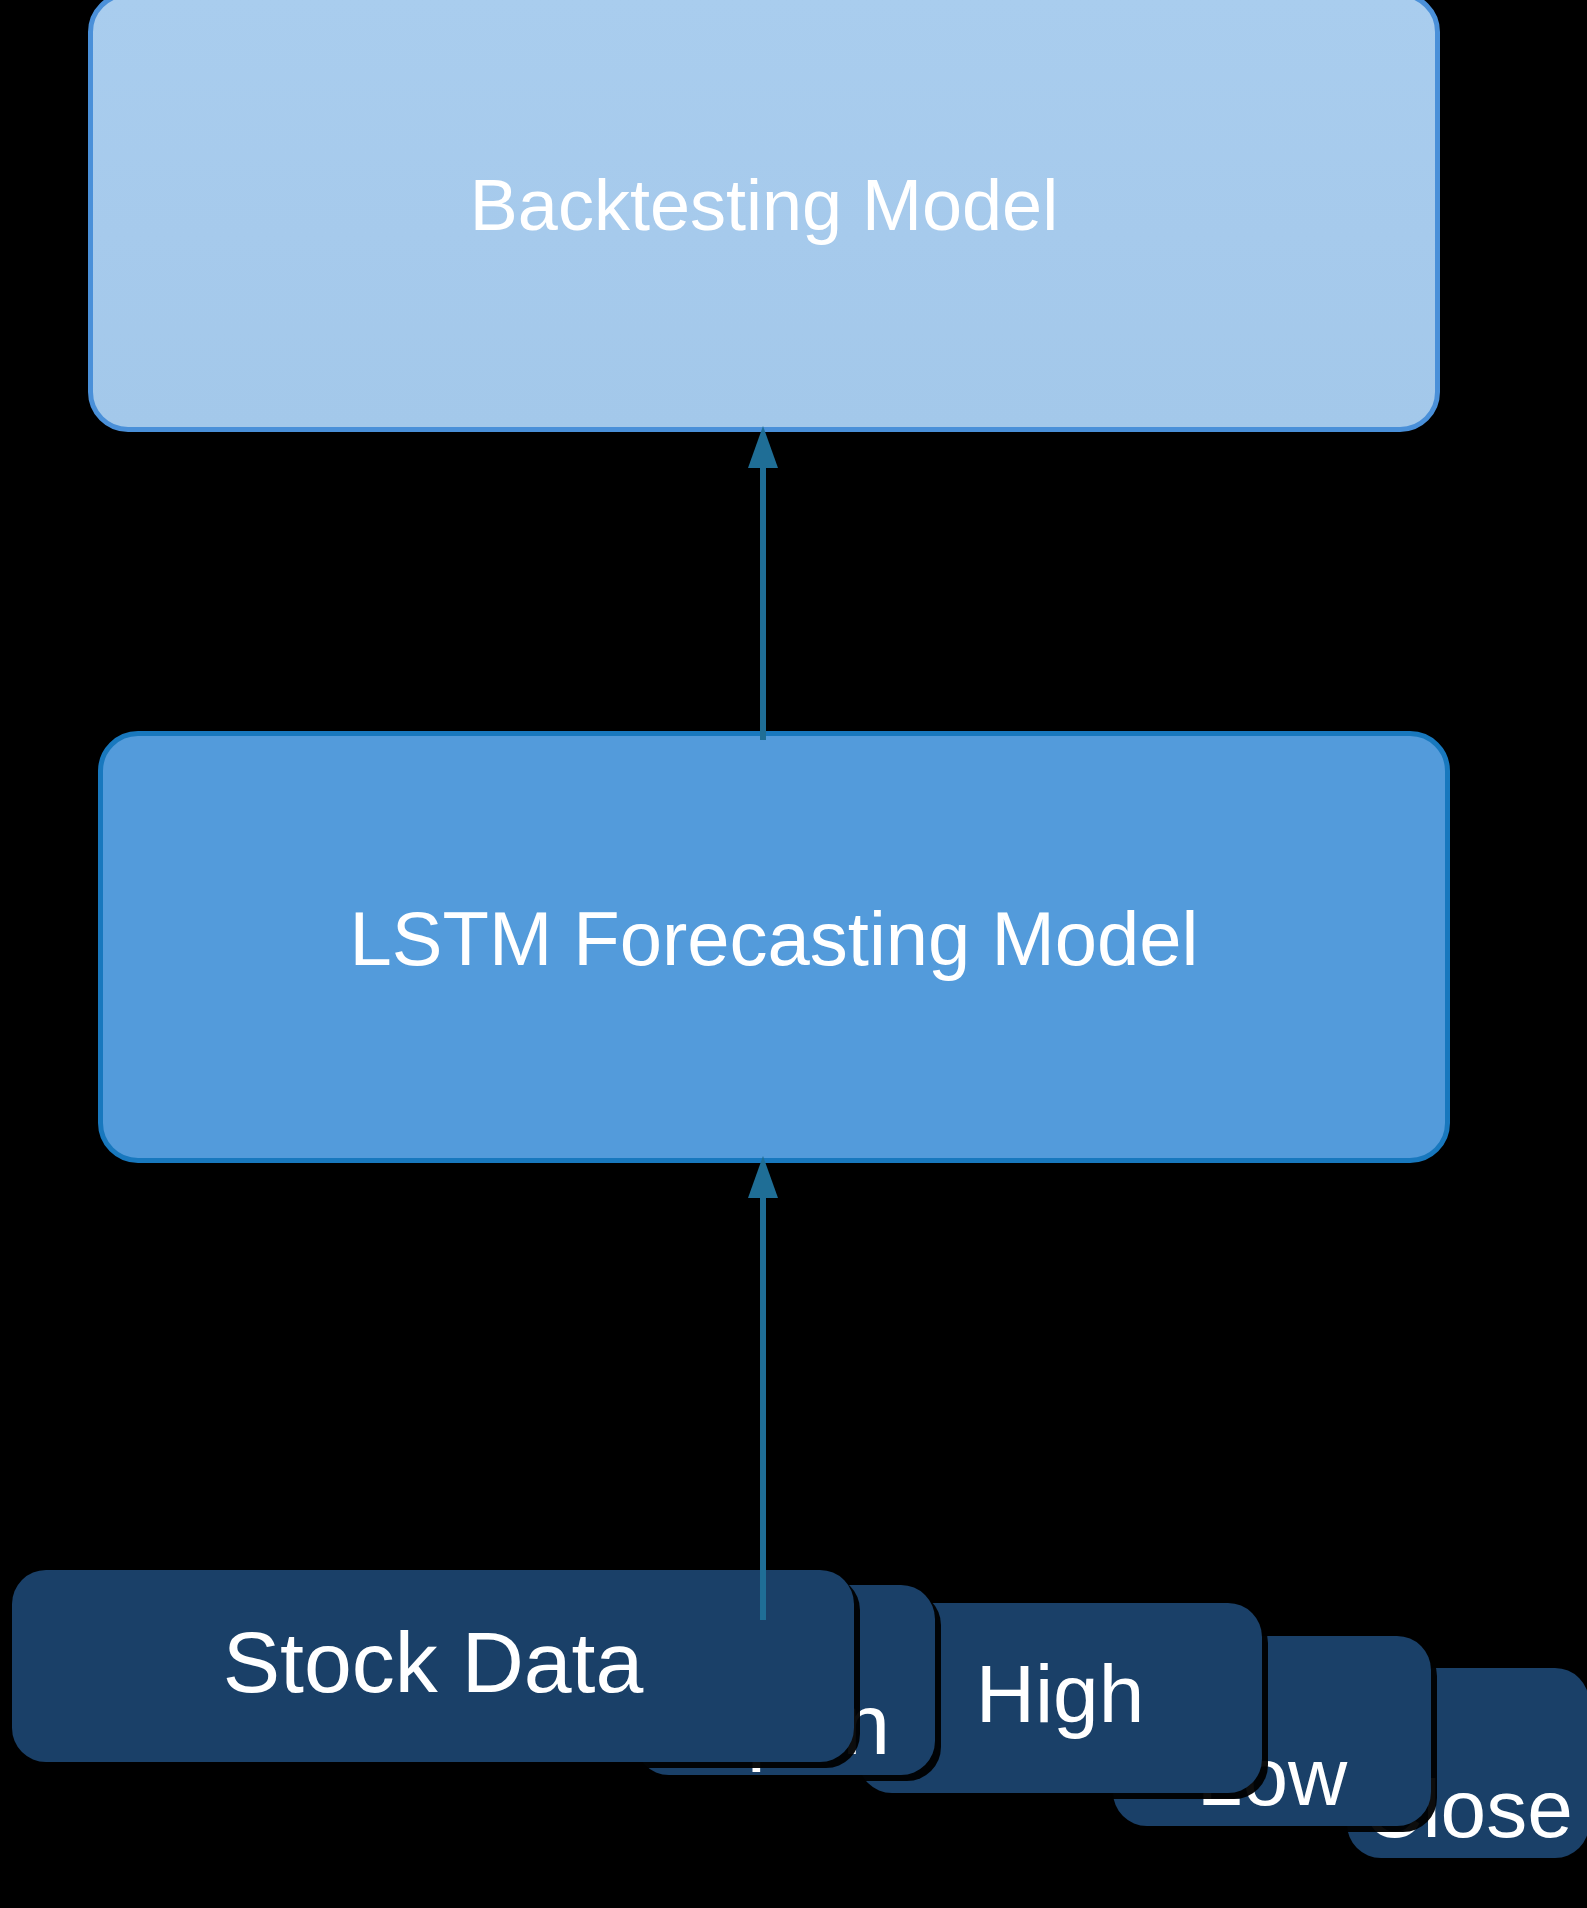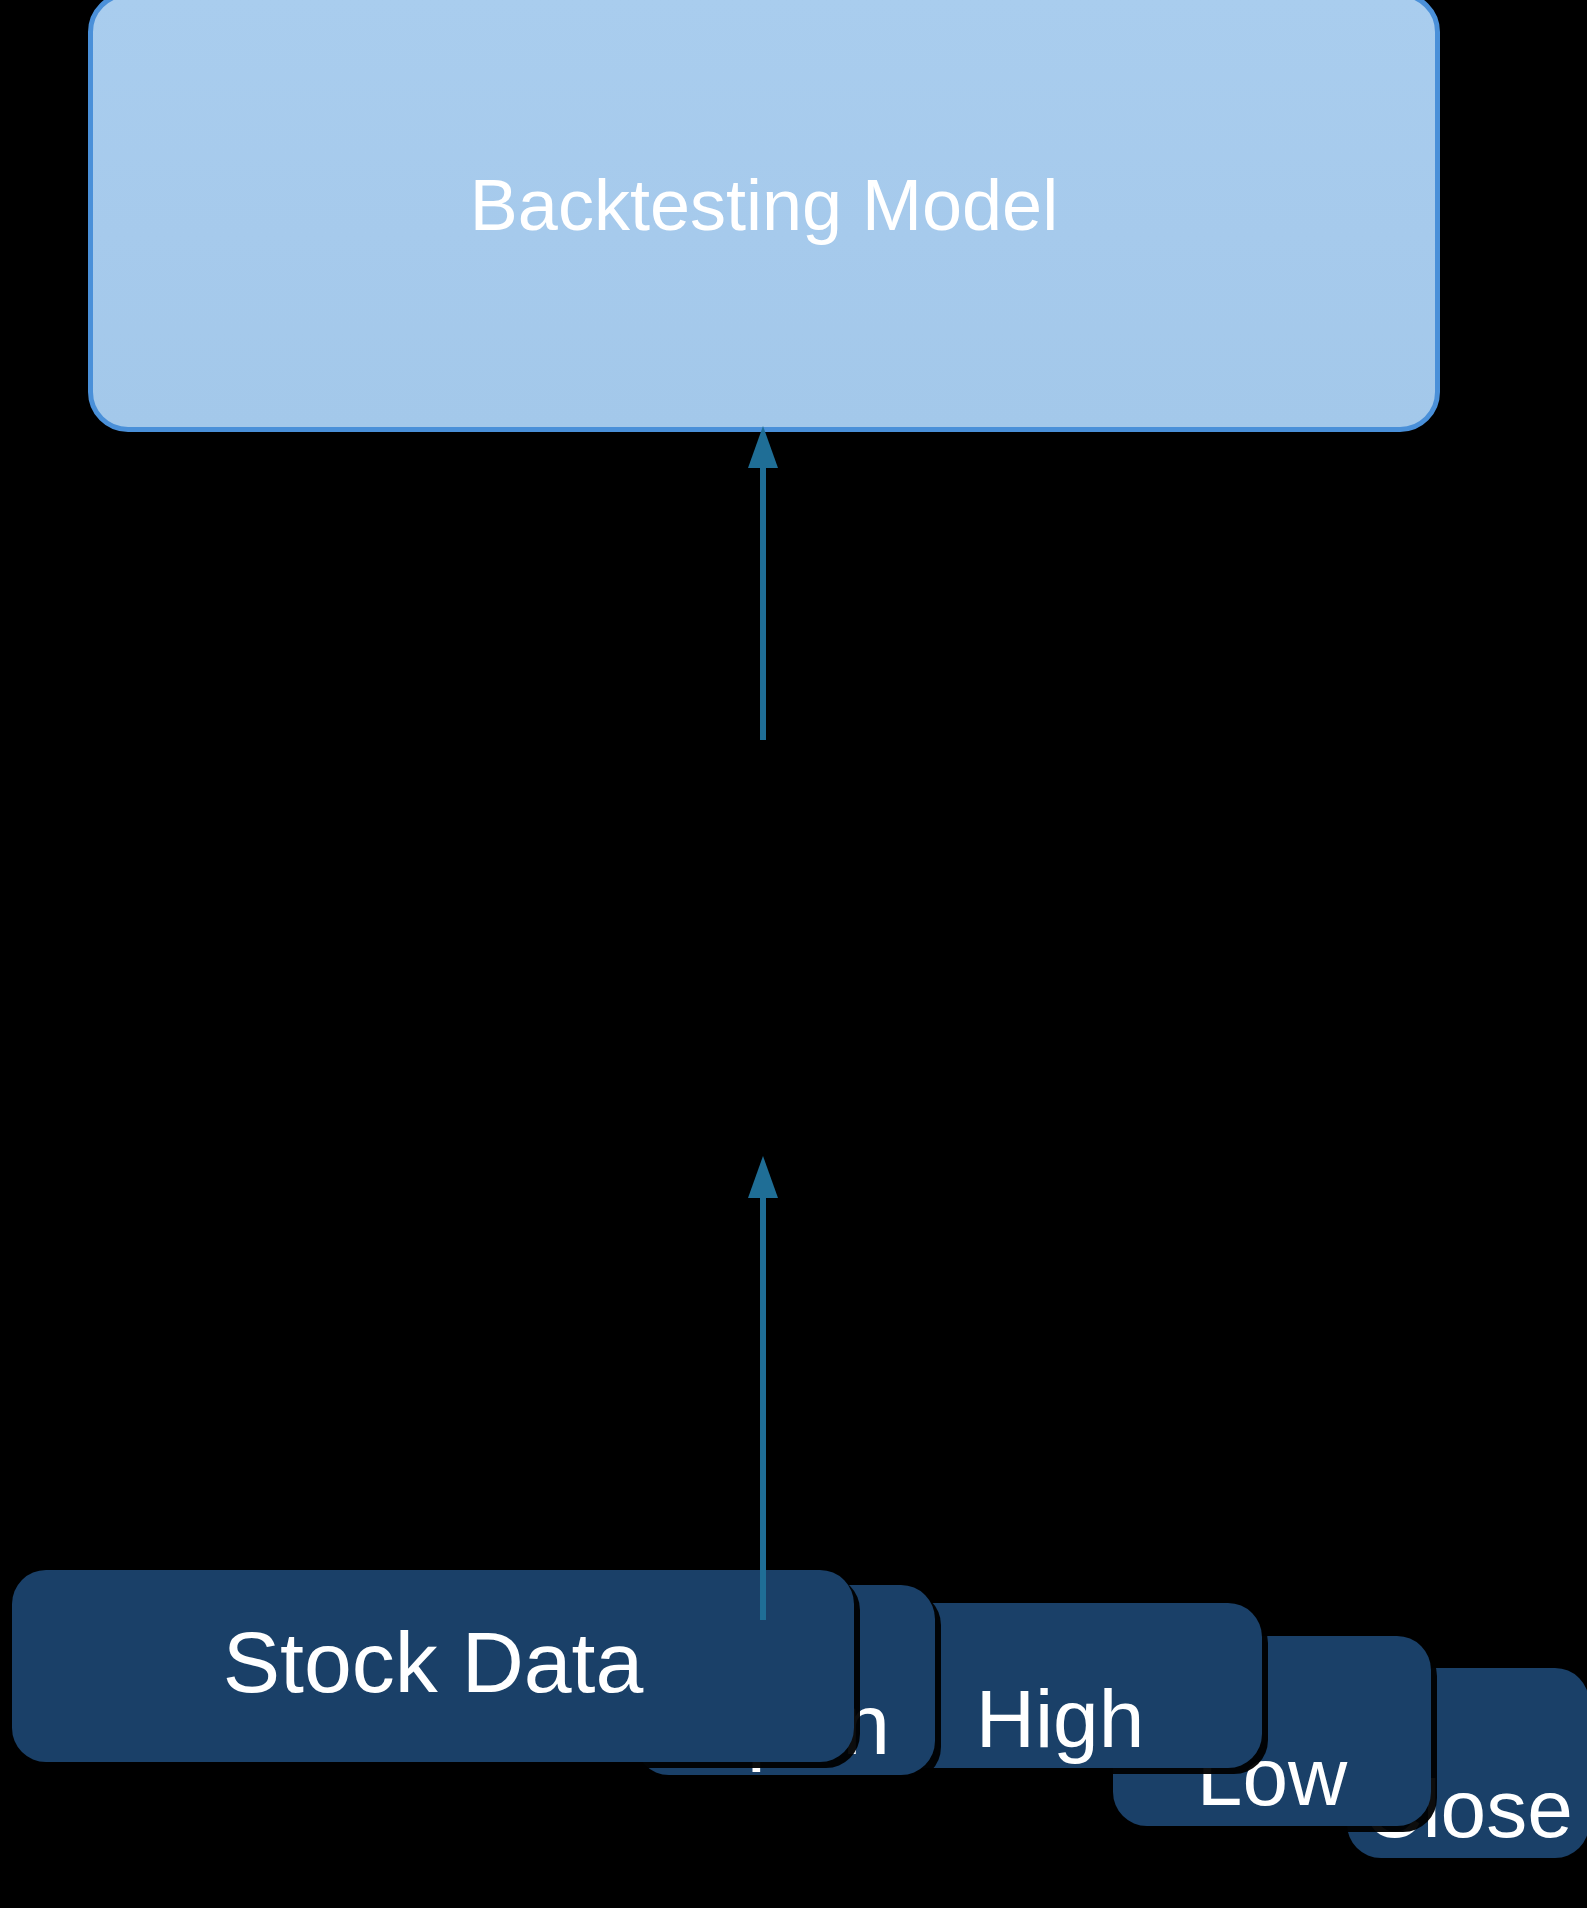--- a/index.html
+++ b/index.html
@@ -73,22 +73,22 @@
   .data-card .label {
     display: block;
     padding-bottom: 8px;
     line-height: 1;
   }
 
   
   #card-close  { left: 1347px; top: 1668px; width: 242px; height: 190px; z-index: 1; font-size: 82px; }
   #card-low    { left: 1113px; top: 1636px; width: 318px; height: 190px; z-index: 2; font-size: 82px;
                  box-shadow: 6px 6px 0 0 rgba(0,0,0,0.95); }
-  #card-high   { left: 858px;  top: 1603px; width: 404px; height: 165px; z-index: 3; font-size: 82px;
-                 box-shadow: 6px 6px 0 0 rgba(0,0,0,0.95); }
+  #card-high   { left: 858px;  top: 1603px; width: 404px; height: 190px; z-index: 3; font-size: 82px;
+                 box-shadow: 6px 6px 0 0 rgba(0,0,0,0.95); align-items: center; }
   #card-open   { left: 635px;  top: 1585px; width: 300px; height: 190px; z-index: 4; font-size: 86px;
                  box-shadow: 6px 6px 0 0 rgba(0,0,0,0.95); }
   #card-stock  { left: 12px;   top: 1570px; width: 842px; height: 192px; z-index: 5; font-size: 86px;
                  align-items: center;
                  box-shadow: 6px 6px 0 0 rgba(0,0,0,0.95); }
   #card-stock .label { padding-bottom: 0; transform: translateY(-4px); }
 
   
   .arrow {
     position: absolute;
@@ -104,20 +104,23 @@
 
   <div class="node" id="backtesting-node">
     <span class="label">Backtesting Model</span>
   </div>
 
   <svg class="arrow" id="arrow-lstm-to-backtesting" width="42" height="320" viewBox="0 0 42 320">
     <line x1="21" y1="320" x2="21" y2="42" stroke="#1f6e96" stroke-width="6"></line>
     <polygon points="21,6 36,48 6,48" fill="#1f6e96"></polygon>
   </svg>
 
+  <div class="node" id="lstm-node">
+    <span class="label">LSTM Forecasting Model</span>
+  </div>
 
   <svg class="arrow" id="arrow-data-to-lstm" width="42" height="470" viewBox="0 0 42 470">
     <line x1="21" y1="470" x2="21" y2="42" stroke="#1f6e96" stroke-width="6"></line>
     <polygon points="21,6 36,48 6,48" fill="#1f6e96"></polygon>
   </svg>
 
   <div class="data-card" id="card-close">
     <span class="label">Close</span>
   </div>
 

